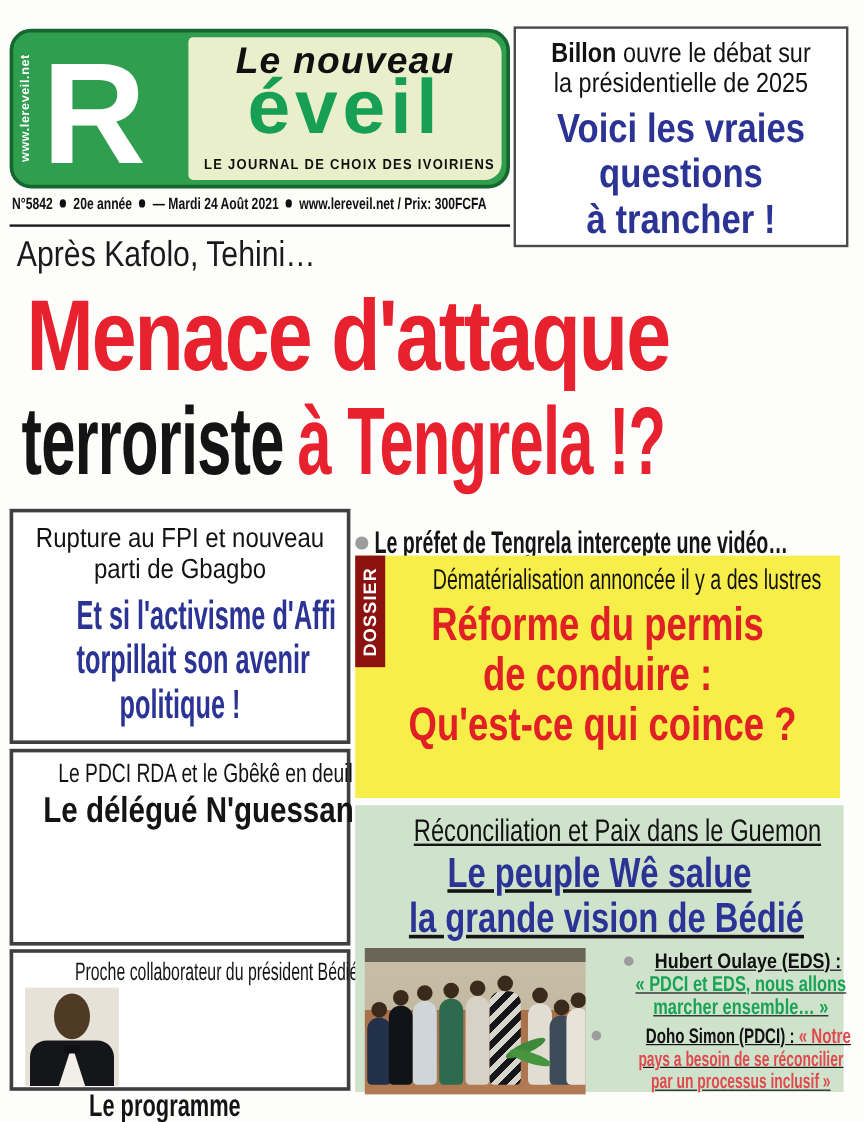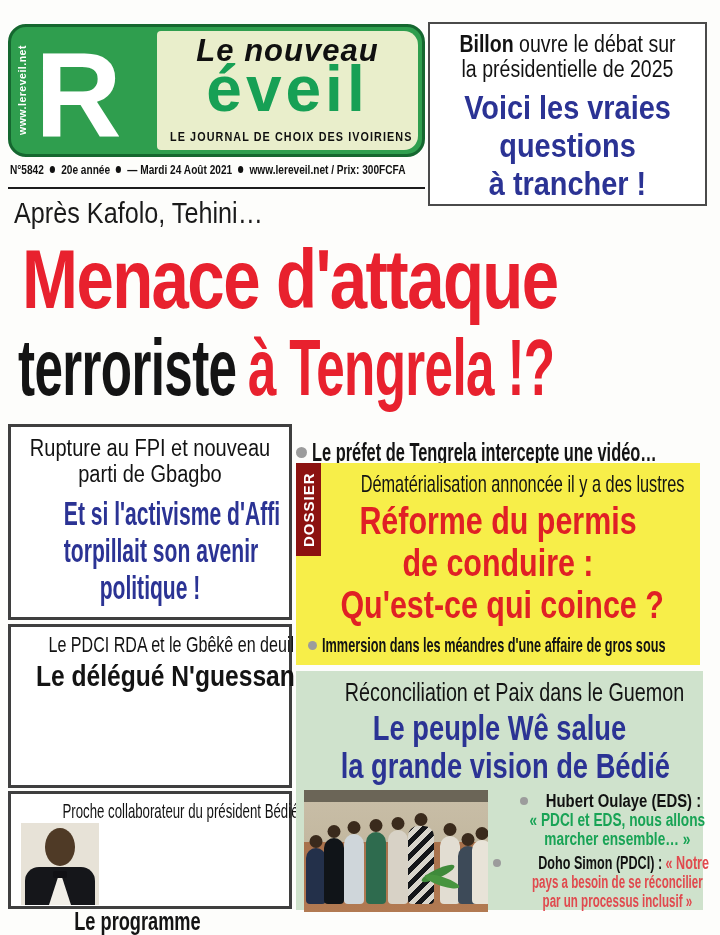--- a/index.html
+++ b/index.html
@@ -87,21 +87,21 @@
         color:#fff;font-weight:bold;font-size:15px;letter-spacing:1px;
         writing-mode:vertical-rl;transform:rotate(180deg);
         display:flex;align-items:center;justify-content:center;}
   #dossier-kicker{padding-top:7px;font-size:24px;color:#131313;}
   #dossier-headline{margin-top:2px;font-size:39px;font-weight:bold;color:#e02025;line-height:1.08;}
   #dossier-teaser-row{display:flex;align-items:center;margin-top:7px;margin-left:12px;}
   #dossier-teaser-row .big-dot{width:9px;height:9px;}
   #dossier-teaser{font-size:20.5px;font-weight:bold;color:#131313;}
 
   
-  #guemon-box{left:296px;top:671px;width:407px;height:239px;background:#cfe2cc;text-align:center;}
+  #guemon-box{left:296px;top:671px;width:407px;height:239px;background:#cfe2cc;text-align:center;text-decoration:underline;}
   #guemon-kicker{padding-top:6px;font-size:26px;color:#131313;}
   #guemon-headline{margin-top:1px;font-size:35px;font-weight:bold;color:#2b3394;line-height:1.08;}
   #guemon-row{display:flex;margin-top:5px;}
   #guemon-quotes{flex:1;padding-top:2px;}
   .q-speaker{display:flex;align-items:center;justify-content:center;
         font-size:17.5px;font-weight:bold;color:#111;line-height:1.1;}
   .q-dot{width:8px;height:8px;border-radius:50%;background:#9c9c9c;margin-right:4px;flex:0 0 auto;}
   .q1-line{font-size:18px;font-weight:bold;color:#18a355;line-height:1.08;}
   .q2-line{font-size:17.5px;font-weight:bold;color:#e04a4e;line-height:1.1;}
   #q2-speaker-line{margin-top:4px;}
@@ -209,24 +209,20 @@
 </div>
 
 <div id="dossier-box" class="abs">
   <div id="dossier-tab">DOSSIER</div>
   <div id="dossier-kicker" class="nw cx sx68">Dématérialisation annoncée il y a des lustres</div>
   <div id="dossier-headline" class="cx sx78">
     <div class="nw">Réforme du permis</div>
     <div class="nw">de conduire :</div>
     <div class="nw">Qu'est-ce qui coince ?</div>
   </div>
-  <div id="dossier-teaser-row">
-    <span class="big-dot"></span>
-    <span id="dossier-teaser" class="nw lx sx62">Immersion dans les méandres d'une affaire de gros sous</span>
-  </div>
 </div>
 
 <div id="pdci-box" class="abs frame">
   <div id="pdci-kicker" class="nw cx sx73">Le PDCI RDA et le Gbêkê en deuil</div>
   <div id="pdci-headline1" class="nw cx sx82">Le délégué N'guessan</div>
 </div>
 
 <div id="obseques-box" class="abs frame">
   <div id="obseques-kicker" class="nw cx sx63">Proche collaborateur du président Bédié</div>
   <div id="obseques-row">

